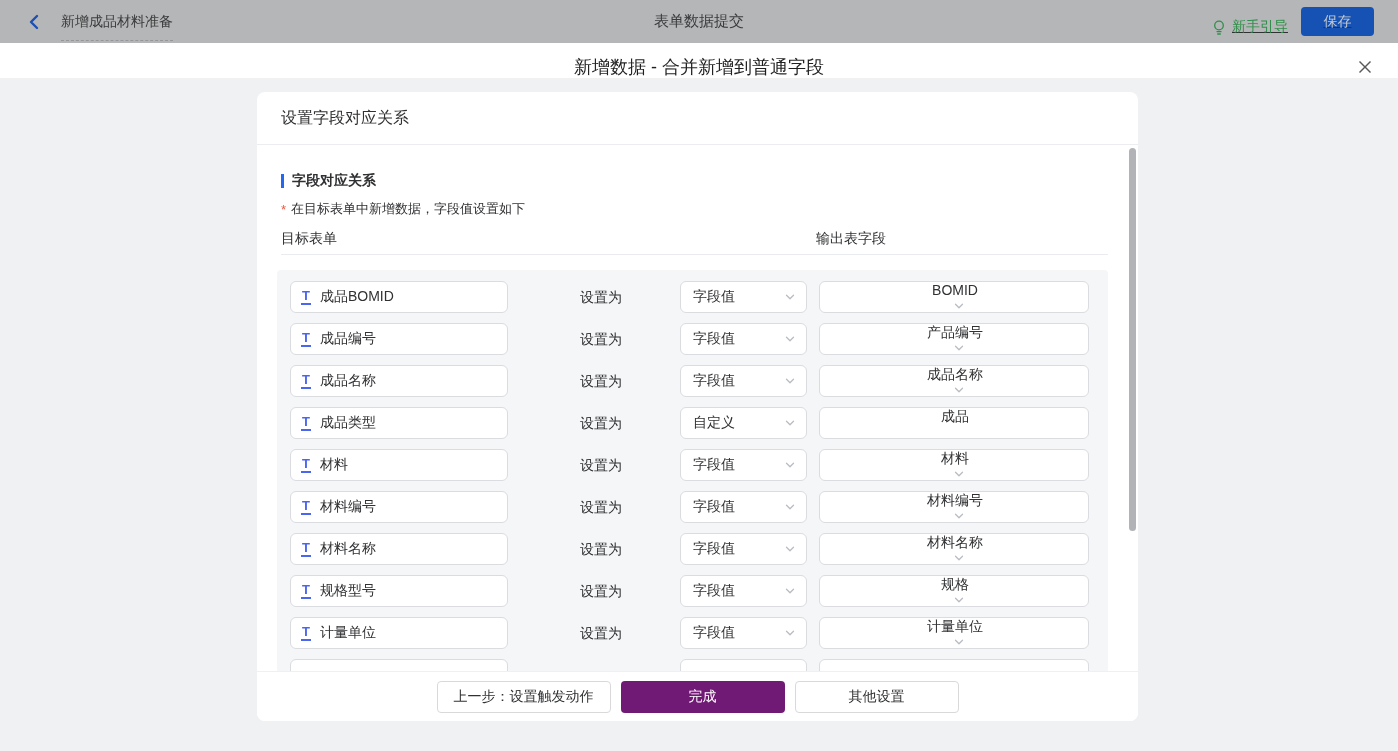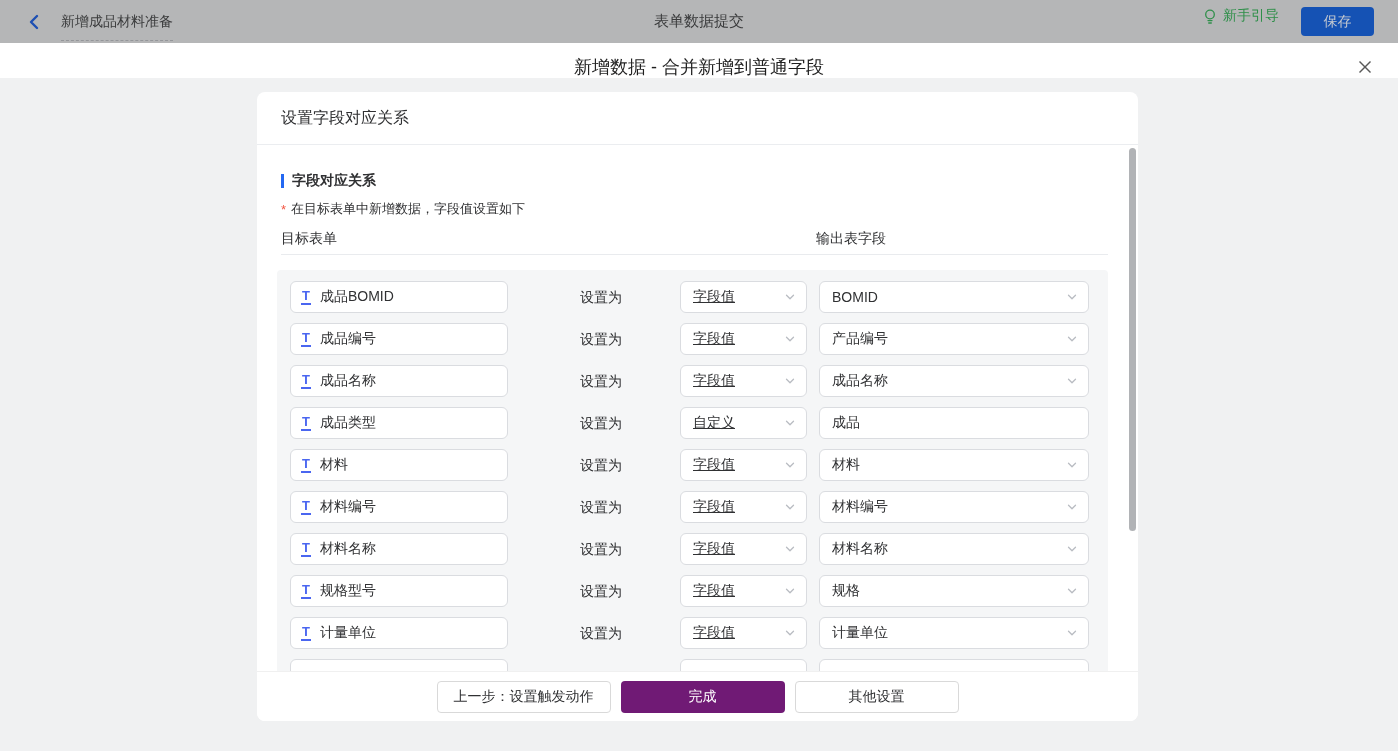--- a/index.html
+++ b/index.html
@@ -24,21 +24,21 @@
     font-size: 14px; color: #3b3c3d; position: relative; cursor: text;
   }
   .topbar-doc-title::after {
     content: ""; position: absolute; left: 0; right: 0; bottom: -10px;
     border-bottom: 1px dashed #94969a;
   }
   .topbar-center {
     position: absolute; left: 0; right: 0; text-align: center;
     font-size: 15px; color: #3a3b3c; pointer-events: none;
   }
-  .topbar-right { margin-left: auto; display: flex; align-items: flex-start; gap: 22px; position: relative; }
+  .topbar-right { margin-left: auto; display: flex; align-items: flex-end; gap: 13px; position: relative; text-decoration: underline; }
   .guide-link { display: flex; align-items: center; gap: 5px; color: #2f8f4a; font-size: 14px; cursor: pointer; }
   .save-btn {
     min-width: 73px; height: 29px; border: none; border-radius: 4px;
     background: #1552b4; color: #c6cad0; font-size: 14px; cursor: pointer;
     font-family: inherit; padding: 0 18px;
   }
 
   
   .modal-header {
     position: absolute; top: 43px; left: 0; width: 1398px; height: 47px;
@@ -83,22 +83,22 @@
   .box {
     background: #ffffff; border: 1px solid #dadce0; border-radius: 6px;
     height: 32px; display: flex; align-items: center; font-size: 14px; color: #303133;
   }
   .field-input { position: absolute; left: 0; width: 218px; padding: 0 10px; }
   .t-icon {
     color: #4a66f0; font-weight: bold; font-size: 13px; line-height: 13px;
     border-bottom: 2px solid #4a66f0; padding: 0 1px 1px 1px; margin-right: 9px;
   }
   .set-as { position: absolute; left: 290px; line-height: 32px; font-size: 14px; color: #303133; }
-  .mode-select { position: absolute; left: 390px; width: 127px; padding: 0 10px 0 12px; cursor: pointer; text-decoration: underline; }
-  .value-select { position: absolute; left: 529px; width: 270px; padding: 0 10px 0 12px; cursor: pointer; }
+  .mode-select { position: absolute; left: 390px; width: 127px; padding: 0 10px 0 12px; cursor: pointer; }
+  .value-select { position: absolute; left: 529px; width: 270px; padding: 0 10px 0 12px; cursor: pointer; flex-direction: column; }
   .sel-text { flex: 1; overflow: hidden; white-space: nowrap; }
   .chev { flex: none; margin-left: 8px; }
 
   
   .card-footer {
     position: absolute; left: 0; right: 0; bottom: 0; height: 50px;
     background: #ffffff; border-top: 1px solid #f0f0f0;
     display: flex; align-items: center; justify-content: center; gap: 10px;
   }
   .btn {

